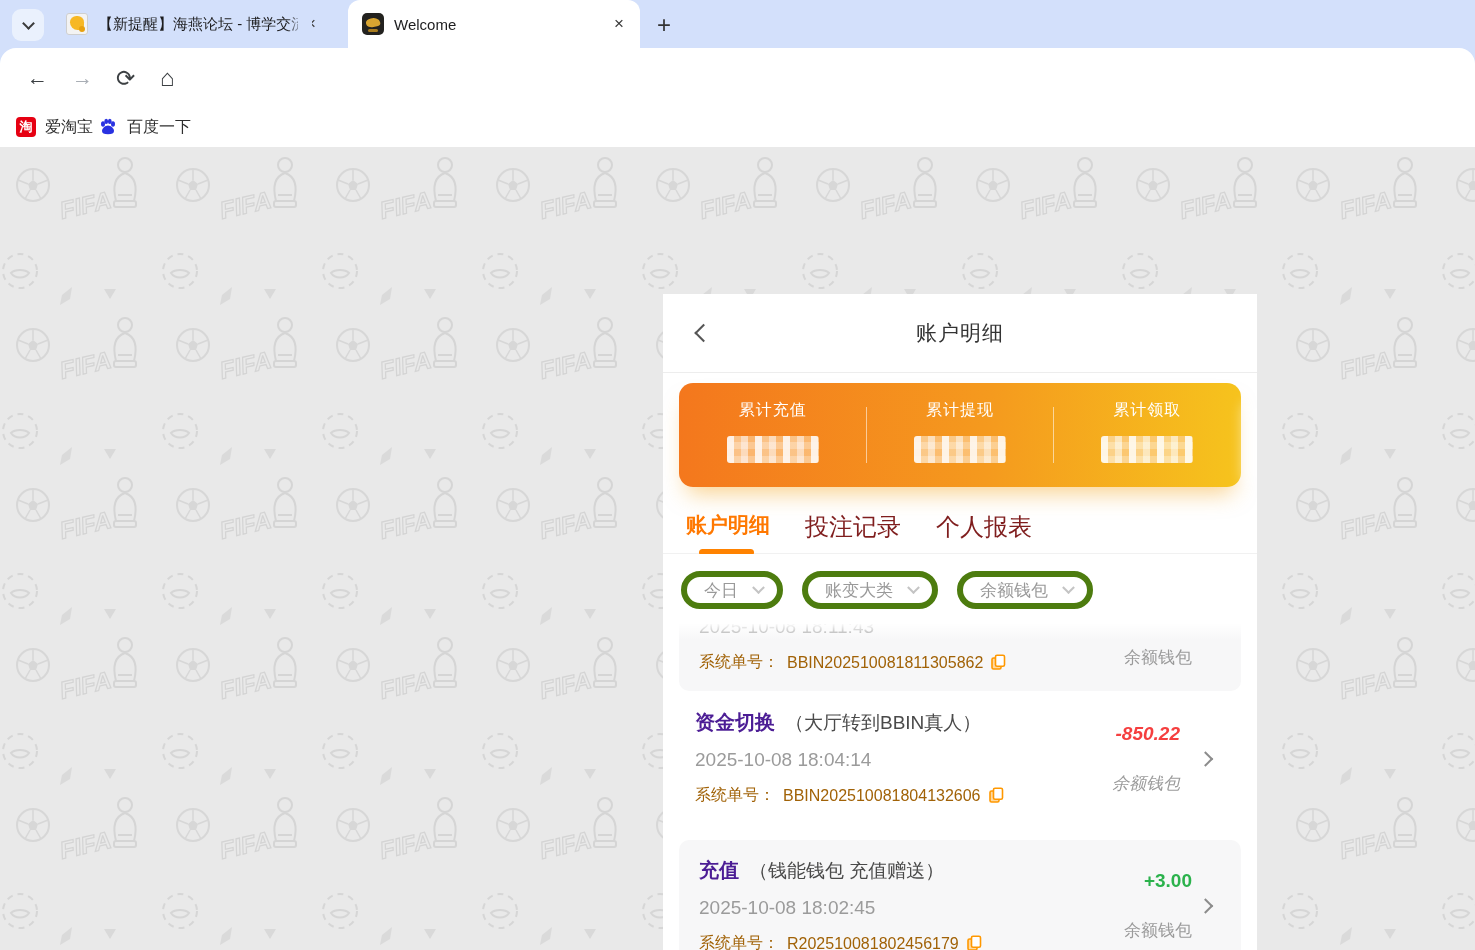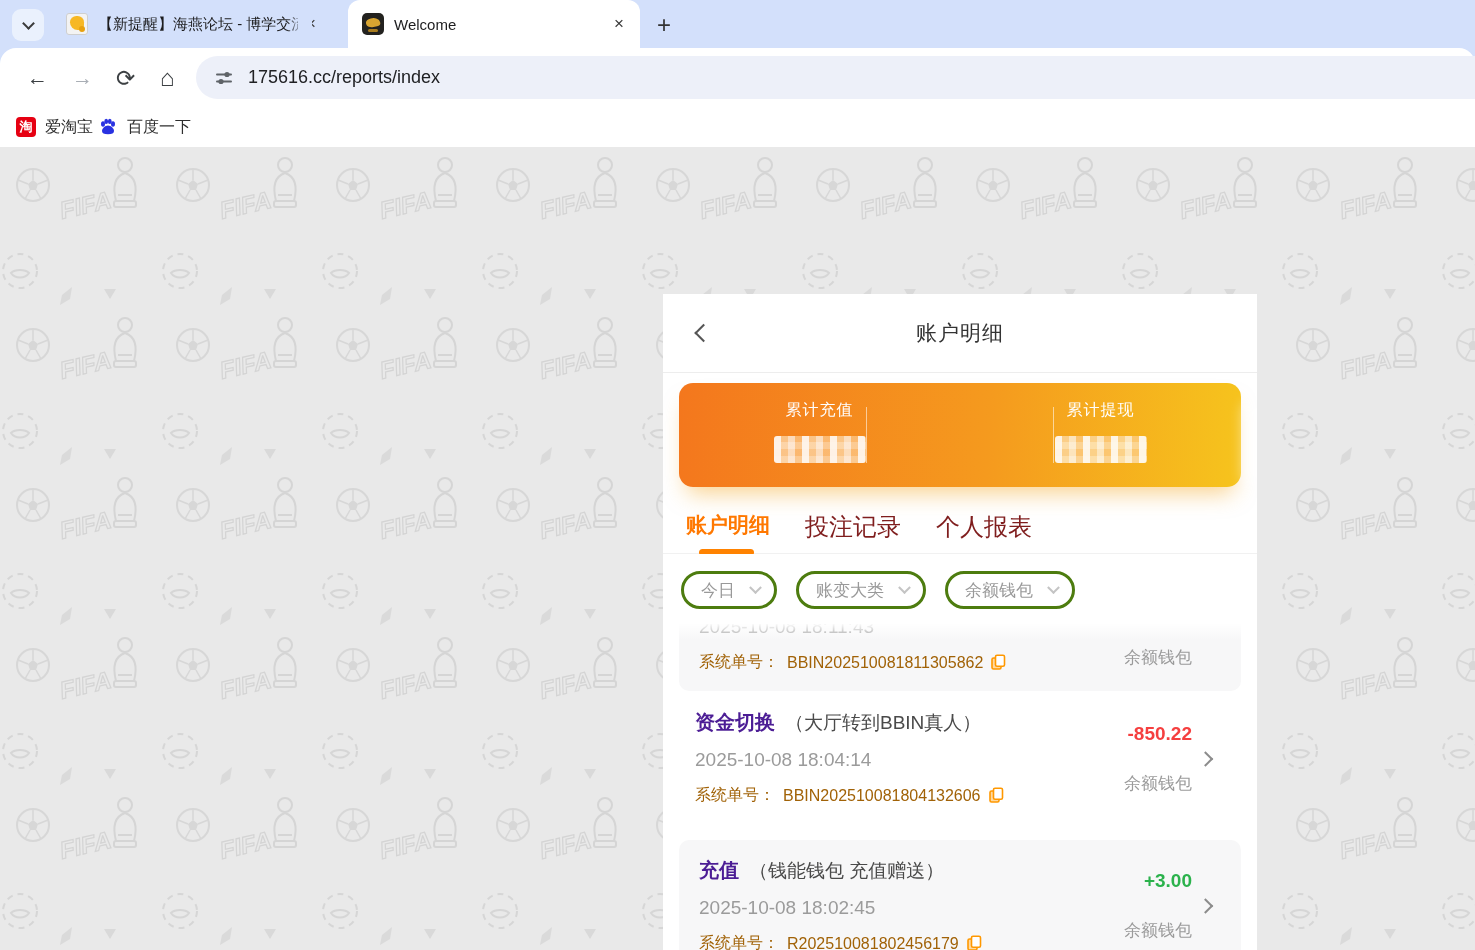--- a/index.html
+++ b/index.html
@@ -75,21 +75,21 @@
   .blur-patch { position:absolute; left:580px; top:28px; width:44px; height:84px; background:rgba(255,255,255,.6);
     filter:blur(7px); border-radius:10px; }
 
   .tabs-row { margin-top:21px; padding:0 23px; height:46px; border-bottom:1px solid #f1f1f1;
     display:flex; gap:35px; position:relative; flex:0 0 auto; }
   .ptab { font-size:24px; color:#7f1d1d; padding-top:3px; }
   .ptab.on { color:#ff7800; font-weight:bold; font-size:21px; }
   .tab-underline { position:absolute; left:36px; bottom:-3px; width:55px; height:7px; border-radius:4px; background:#ff8200; }
 
   .filter-row { padding:17px 18px 15px; display:flex; gap:19px; background:#fff; position:relative; z-index:3; flex:0 0 auto; }
-  .pill { height:38px; border:3px solid #4d7c0f; border-radius:19px; display:flex; align-items:center;
+  .pill { height:38px; border:6px solid #4d7c0f; border-radius:19px; display:flex; align-items:center;
     padding:0 14px 0 17px; gap:16px; background:#fff; }
   .pill-label { font-size:17px; color:#999; }
   .pill-chev { width:9px; height:9px; border-right:2px solid #c4c4c4; border-bottom:2px solid #c4c4c4;
     transform:rotate(45deg) translate(-2px,-2px); }
 
   .list { flex:1; position:relative; overflow:hidden; }
   .list-fade { position:absolute; left:0; top:0; width:100%; height:16px; z-index:2;
     background:linear-gradient(rgba(255,255,255,.95), rgba(255,255,255,0)); }
 
   .row { position:relative; }
@@ -98,21 +98,21 @@
   .row.partial { margin-top:-24px; padding-top:16px; padding-bottom:18px; }
   .row-title-line { display:flex; align-items:baseline; gap:10px; }
   .row-title { font-size:20px; font-weight:bold; color:#4c1d95; }
   .row-note { font-size:19px; color:#4a4a4a; }
   .row-date { font-size:19px; color:#9b9b9b; margin-top:13px; }
   .row-order { font-size:16px; color:#a16207; margin-top:14px; display:flex; align-items:center; gap:8px; }
   .copy-ic { flex:0 0 auto; display:inline-flex; }
   .row-right { position:absolute; top:0; right:0; height:100%; display:flex; flex-direction:column;
     align-items:flex-end; justify-content:center; gap:27px; }
   .row.graycard .row-right { right:49px; }
-  .row.white .row-right { right:65px; }
+  .row.white .row-right { right:77px;font-style:italic; }
   .amt { font-size:19px; font-weight:bold; }
   .amt.neg { color:#f53f3f; } .amt.pos { color:#2bb24c; }
   .wallet { font-size:17px; color:#9b9b9b; }
   .row-chev { position:absolute; top:50%; width:11px; height:11px; border-top:2px solid #8c8c8c;
     border-right:2px solid #8c8c8c; transform:translateY(-50%) rotate(45deg); }
   .row.white .row-chev { right:46px; }
   .row.graycard .row-chev { right:30px; }
   .row.partial .row-right { justify-content:flex-end; padding-bottom:22px; gap:0; }
   .gap14 { height:14px; flex:0 0 auto; }
 </style>
@@ -141,31 +141,20 @@
     <span class="tab-close">×</span>
   </div>
   <div class="newtab-btn">+</div>
 </div>
 
 <div class="toolbar">
   <span class="navbtn" style="left:27px">←</span>
   <span class="navbtn disabled" style="left:72px">→</span>
   <span class="navbtn" style="left:116px; font-size:23px">⟳</span>
   <span class="navbtn" style="left:160px; font-size:24px">⌂</span>
-  <div class="omnibox">
-    <svg class="siteinfo" width="20" height="20" viewBox="0 0 20 20">
-      <g stroke="#5f6368" stroke-width="2" stroke-linecap="round" fill="#5f6368">
-        <line x1="3" y1="6.5" x2="17" y2="6.5"></line>
-        <circle cx="13" cy="6.5" r="2.6" stroke="none"></circle>
-        <line x1="3" y1="13.5" x2="17" y2="13.5"></line>
-        <circle cx="7" cy="13.5" r="2.6" stroke="none"></circle>
-      </g>
-    </svg>
-    <span class="url-text">175616.cc/reports/index</span>
-  </div>
 </div>
 
 <div class="bookmarks">
   <div class="bm" style="left:8px">
     <span class="ico-taobao">淘</span>
     <span class="bm-label">爱淘宝</span>
   </div>
   <div class="bm" style="left:90px">
     <svg width="20" height="20" viewBox="0 0 20 20">
       <g fill="#2932e1">
@@ -225,20 +214,24 @@
     <div class="card-wrap">
       <div class="stat-card">
         <div class="stat-col">
           <span class="stat-label">累计充值</span>
           <span class="stat-blur"></span>
         </div>
         <div class="stat-col">
           <span class="stat-label">累计提现</span>
           <span class="stat-blur"></span>
         </div>
+        <div class="stat-col">
+          <span class="stat-label">累计领取</span>
+          <span class="stat-blur"></span>
+        </div>
         <span class="stat-div d1"></span>
         <span class="stat-div d2"></span>
       </div>
       <div class="blur-patch"></div>
     </div>
 
     <div class="tabs-row">
       <span class="ptab on">账户明细</span>
       <span class="ptab">投注记录</span>
       <span class="ptab">个人报表</span>

